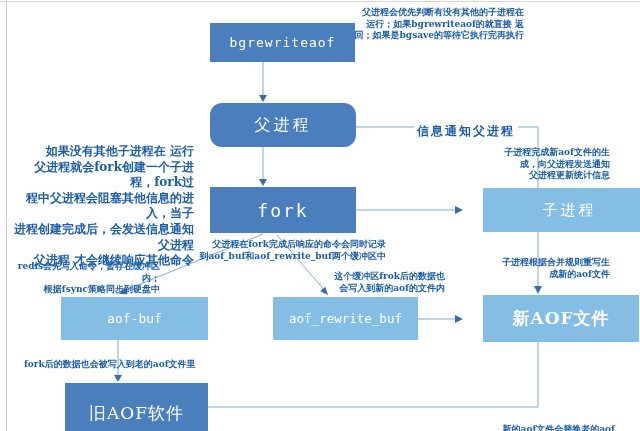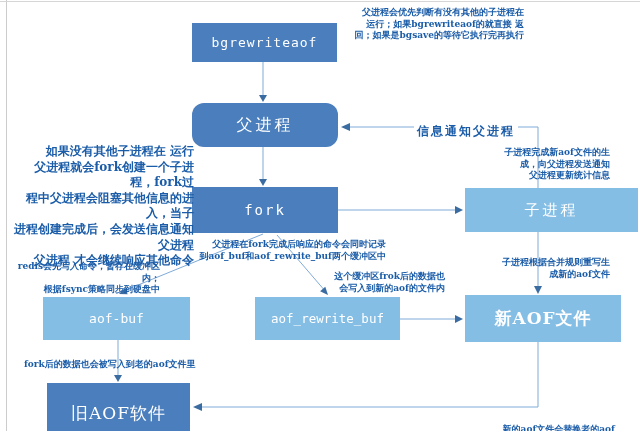--- a/index.html
+++ b/index.html
@@ -7,29 +7,29 @@
     position:relative;width:640px;height:431px;background:#fff;overflow:hidden;
     font-family:"DejaVu Serif","Liberation Serif",serif;
   }
   .edge-left{position:absolute;left:6px;top:0;width:1px;height:431px;background:#cccccc;}
   .edge-top{position:absolute;left:0;top:1px;width:640px;height:1px;background:#d6d6d6;}
   .wires{position:absolute;left:0;top:0;}
   .wires line,.wires polyline{stroke:var(--line,#7fabd8);stroke-width:1;fill:none;}
   .wires polygon{fill:var(--arrow,#3a6ca2);stroke:none;}
   .node{
     position:absolute;display:flex;align-items:center;justify-content:center;
-    color:#ffffff;text-align:center;box-sizing:border-box;
+    color:#ffffff;text-align:center;box-sizing:border-box;margin-left:18px;
   }
   .dark{background:var(--dark-box,#4a7ebd);}
   .light{background:var(--light-box,#85bee5);}
   .mono{font-family:"DejaVu Sans Mono","Liberation Mono",monospace;}
   .cjk{font-family:"DejaVu Serif","Liberation Serif",serif;}
   .n1{left:192px;top:23px;width:145px;height:39px;font-size:13px;letter-spacing:1px;}
   .n2{left:192px;top:103px;width:146px;height:44px;font-size:16px;letter-spacing:3px;border-radius:12px;}
-  .n3{left:192px;top:187px;width:146px;height:46px;font-size:14px;letter-spacing:2px;}
+  .n3{left:192px;top:187px;width:146px;height:46px;font-size:18px;letter-spacing:2px;}
   .n4{left:465px;top:188px;width:173px;height:44px;font-size:15px;letter-spacing:3px;}
   .n5{left:43px;top:297px;width:147px;height:43px;font-size:13px;}
   .n6{left:255px;top:297px;width:145px;height:43px;font-size:12.5px;}
   .n7{left:465px;top:295px;width:156px;height:47px;font-size:17px;font-weight:bold;letter-spacing:1px;}
   .n8{left:47px;top:383px;width:143px;height:60px;font-size:17px;font-weight:normal;letter-spacing:1px;}
   .ann{
     position:absolute;color:var(--annotation-text,#1a5ca8);font-weight:bold;
     font-size:9px;line-height:1.3;text-align:right;white-space:pre-line;
   }
   .a1{left:352px;top:7px;width:172px;}

